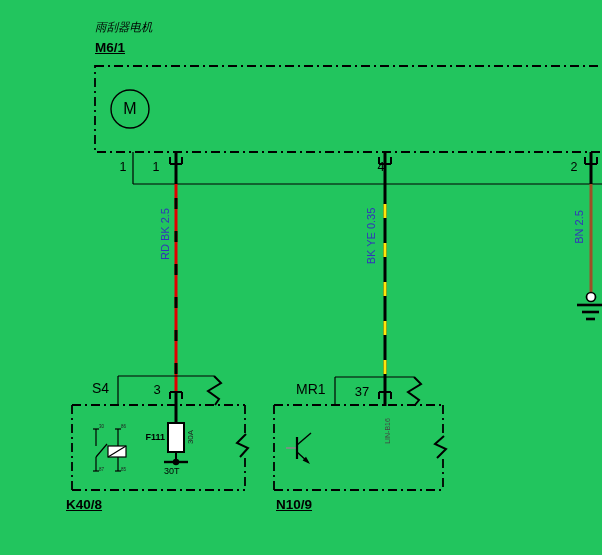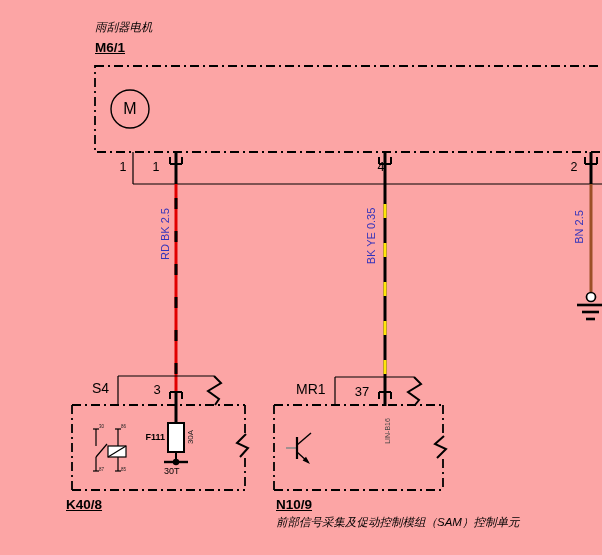--- a/index.html
+++ b/index.html
@@ -1,17 +1,17 @@
 <!DOCTYPE html>
 <html><head>
 <meta charset="utf-8">
 <style>
   html,body{margin:0;padding:0;background:#fff;}
   #stage{
-    position:relative;width:602px;height:555px;background:#fca5a5;overflow:hidden;
+    position:relative;width:602px;height:555px;background:#22c55e;overflow:hidden;
     font-family:"Liberation Sans",sans-serif;color:#000;
   }
   #art{position:absolute;left:0;top:0;}
   .txt{position:absolute;white-space:nowrap;line-height:1;}
   .cn{font-style:italic;font-size:11.5px;}
   .code{font-weight:bold;font-size:13.5px;text-decoration:underline;}
   .pin{font-size:12.5px;text-align:center;}
   .strip-code{font-size:14px;}
   .vlabel{
     position:absolute;white-space:nowrap;font-size:11px;color:#3333bb;
@@ -163,15 +163,14 @@
 
 
   <div class="txt strip-code" style="left:296px;top:382px;">MR1</div>
 
   <div class="txt pin" style="left:352px;top:385px;width:20px;font-size:13px;">37</div>
 
   <div class="vlabel tiny rot" style="left:387px;top:431px;">LIN-B16</div>
 
   <div class="txt code" style="left:276px;top:498px;">N10/9</div>
 
-  <div class="txt cn" style="left:276px;top:517px;">前部信号采集及促动控制模组（SAM）控制单元</div>
 
 </div>
 
 </body></html>

